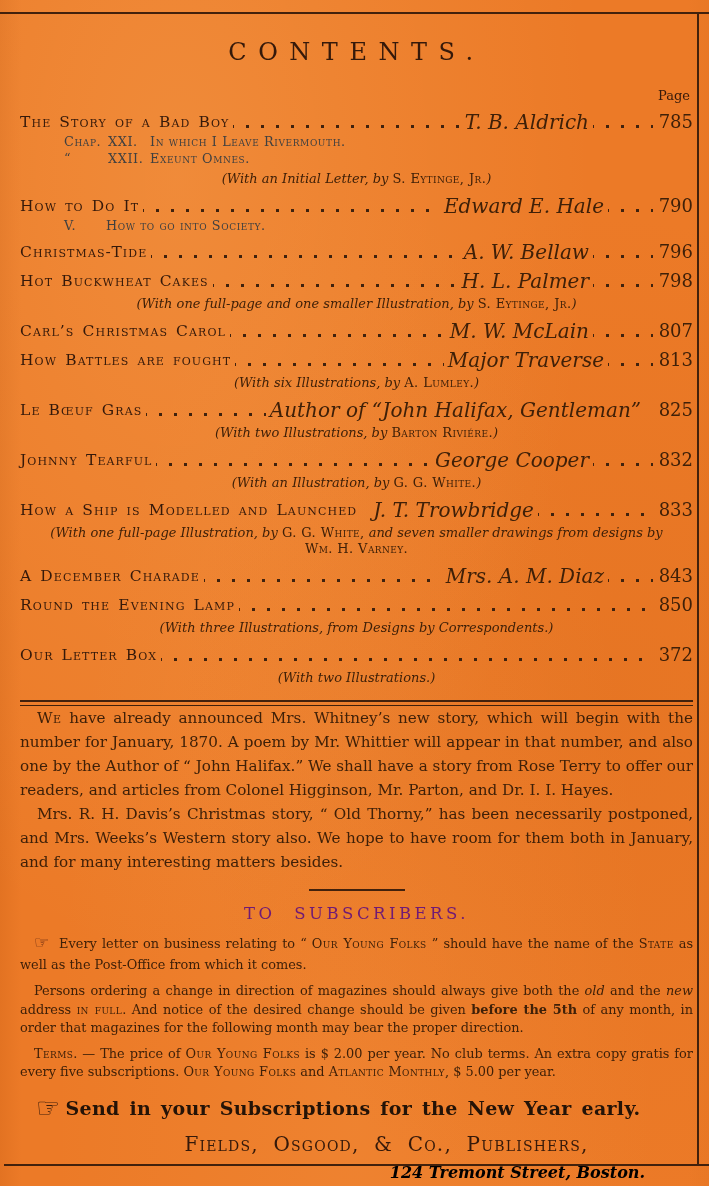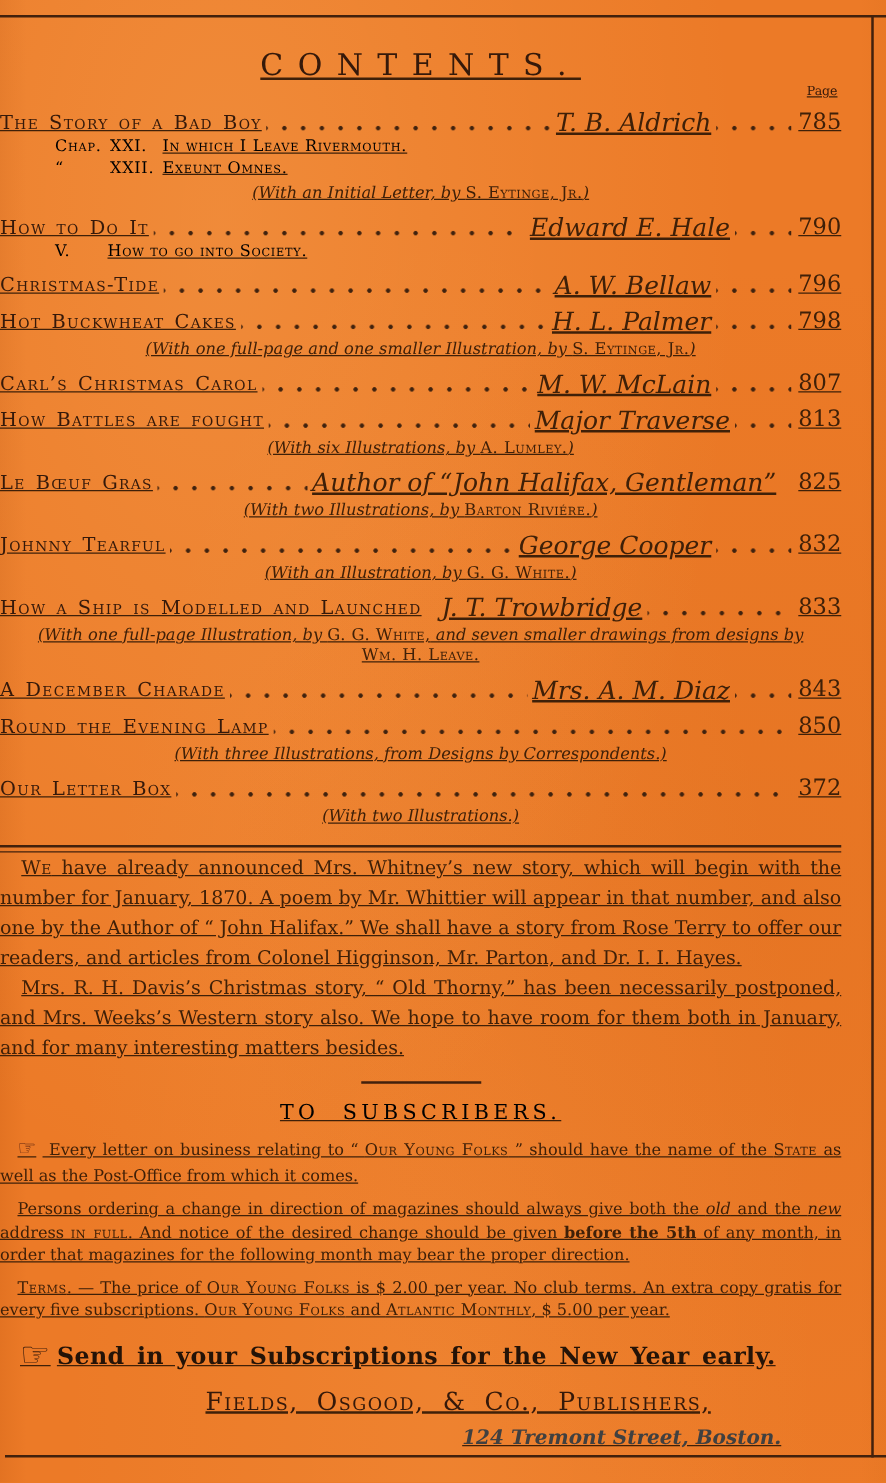--- a/index.html
+++ b/index.html
@@ -11,79 +11,79 @@
       radial-gradient(ellipse at 25% 15%, rgba(255,205,130,.20), transparent 55%),
       radial-gradient(ellipse at 85% 60%, rgba(200,90,15,.16), transparent 50%),
       radial-gradient(ellipse at 50% 95%, rgba(255,190,110,.12), transparent 60%),
       linear-gradient(90deg, rgba(170,70,5,.14), rgba(170,70,5,0) 3%, rgba(170,70,5,0) 97%, rgba(200,100,20,.10)),
       #ec7a27;
   }
   .rule{position:absolute;background:#42210c;}
   .top-rule{left:0;top:12px;width:709px;height:2px;}
   .right-rule{top:12px;left:697px;width:2px;height:1154px;}
   .bottom-rule{left:4px;top:1164px;width:705px;height:2px;}
-  .content{position:absolute;left:0;top:26px;width:673px;text-decoration:underline;}
+  .content{position:absolute;left:20px;top:26px;width:673px;}
 
   
   .title{
     text-align:center;font-size:24px;letter-spacing:.48em;
     margin:12px 0 0 0;font-weight:normal;color:#35190a;word-spacing:2px;
   }
-  .page-label{text-align:right;font-size:10px;margin-top:2px;padding-right:3px;color:#35190a;}
+  .page-label{text-align:right;font-size:13px;margin-top:22px;padding-right:3px;color:#35190a;}
 
   
   .toc{margin-top:2px;}
   .entry{display:flex;align-items:flex-start;margin-top:9px;line-height:20px;white-space:nowrap;}
   .entry .t{font-variant:small-caps;font-size:15.5px;letter-spacing:1.1px;word-spacing:2px;color:#35190a;}
   .leader,.leader2{
     align-self:stretch;position:relative;margin:0 4px;
     background-image:radial-gradient(circle, #40220e 1.5px, transparent 2px);
     background-size:15px 5px;background-repeat:repeat-x;
     background-position:left 7px bottom 3px;
   }
   .leader{flex:1 1 auto;}
   .leader2{flex:0 0 auto;}
   .plain{background-image:none;}
   .entry .author{font-style:italic;font-size:20px;}
   .entry .pagenum{flex:0 0 36px;text-align:right;font-size:18px;}
 
   .subline{margin-top:2px;padding-left:44px;line-height:15px;font-variant:small-caps;
-    font-size:12.8px;letter-spacing:.6px;color:#000000;}
+    font-size:12.8px;letter-spacing:.6px;color:#404040;}
   .subline .c1{display:inline-block;width:44px;}
   .subline .c2{display:inline-block;min-width:42px;}
   .note{margin-top:5px;line-height:16px;text-align:center;font-size:13px;}
 
   .s-i{font-style:italic;}
   .s-sc{font-variant:small-caps;letter-spacing:.4px;}
   .s-b{font-weight:bold;}
   .s-hand{font-family:"DejaVu Sans","Liberation Sans",sans-serif;font-style:normal;
     font-size:1.3em;color:#5d2410;margin-right:5px;}
 
   .double-rule{margin-top:14px;height:3px;border-top:2px solid #42210c;border-bottom:1px solid #42210c;}
 
   
   .announcement{}
   .ann-p{margin:0;font-size:15.2px;line-height:24px;text-align:justify;text-indent:17px;}
 
   .short-rule{width:96px;height:2px;background:#42210c;margin:15px auto 0 auto;}
 
   
-  .sub-head{text-align:center;font-size:16.5px;font-weight:normal;color:#000000;
+  .sub-head{text-align:center;font-size:16.5px;font-weight:normal;color:#701a75;
     letter-spacing:3.5px;word-spacing:10px;margin:13px 0 0 0;}
   .sub-p{margin:7px 0 0 0;font-size:12.9px;line-height:18.5px;text-align:justify;text-indent:14px;}
   .sub-p:first-child{margin-top:9px;line-height:21px;}
 
   .send-line{margin-top:11px;padding-left:16px;font-size:19px;font-weight:bold;
     color:#241307;letter-spacing:.3px;word-spacing:3px;line-height:30px;}
   .send-line .s-hand{font-size:27px;color:#3a1c0b;vertical-align:-2px;}
 
   .publisher{margin-top:9px;text-align:center;font-variant:small-caps;font-size:20px;
     letter-spacing:1.2px;word-spacing:7px;color:#35190a;transform:translateX(30px);}
   .address{margin-top:7px;text-align:right;padding-right:48px;font-style:italic;
-    font-weight:600;font-size:16px;color:#404040;}
+    font-weight:600;font-size:16px;color:#000000;}
 </style>
 </head>
 <body>
 
 <div class="rule top-rule"></div>
 <div class="rule right-rule"></div>
 <div class="rule bottom-rule"></div>
 
 <div class="content">
   <h1 class="title">CONTENTS.</h1>
@@ -160,21 +160,21 @@
     <span class="pagenum">832</span>
   </div>
       <div class="note"><span class="s-i">(With an Illustration, by </span><span class="s-sc">G. G. White.</span><span class="s-i">)</span></div>
       <div class="entry">
     <span class="t">How a Ship is Modelled and Launched</span>
     <span class="leader plain" style="flex: 0 0 8px;"></span>
     <span class="author">J. T. Trowbridge</span>
     <span class="leader2" style="width: auto; flex: 1 1 auto;"></span>
     <span class="pagenum">833</span>
   </div>
-      <div class="note"><span class="s-i">(With one full-page Illustration, by </span><span class="s-sc">G. G. White,</span><span class="s-i"> and seven smaller drawings from designs by</span><br><span class="s-sc">Wm. H. Leave.</span></div>
+      <div class="note"><span class="s-i">(With one full-page Illustration, by </span><span class="s-sc">G. G. White,</span><span class="s-i"> and seven smaller drawings from designs by</span><br><span class="s-sc">Wm. H. Varney.</span></div>
       <div class="entry">
     <span class="t">A December Charade</span>
     <span class="leader"></span>
     <span class="author">Mrs. A. M. Diaz</span>
     <span class="leader2" style="width: 45px;"></span>
     <span class="pagenum">843</span>
   </div>
       <div class="entry">
     <span class="t">Round the Evening Lamp</span>
     <span class="leader"></span>

